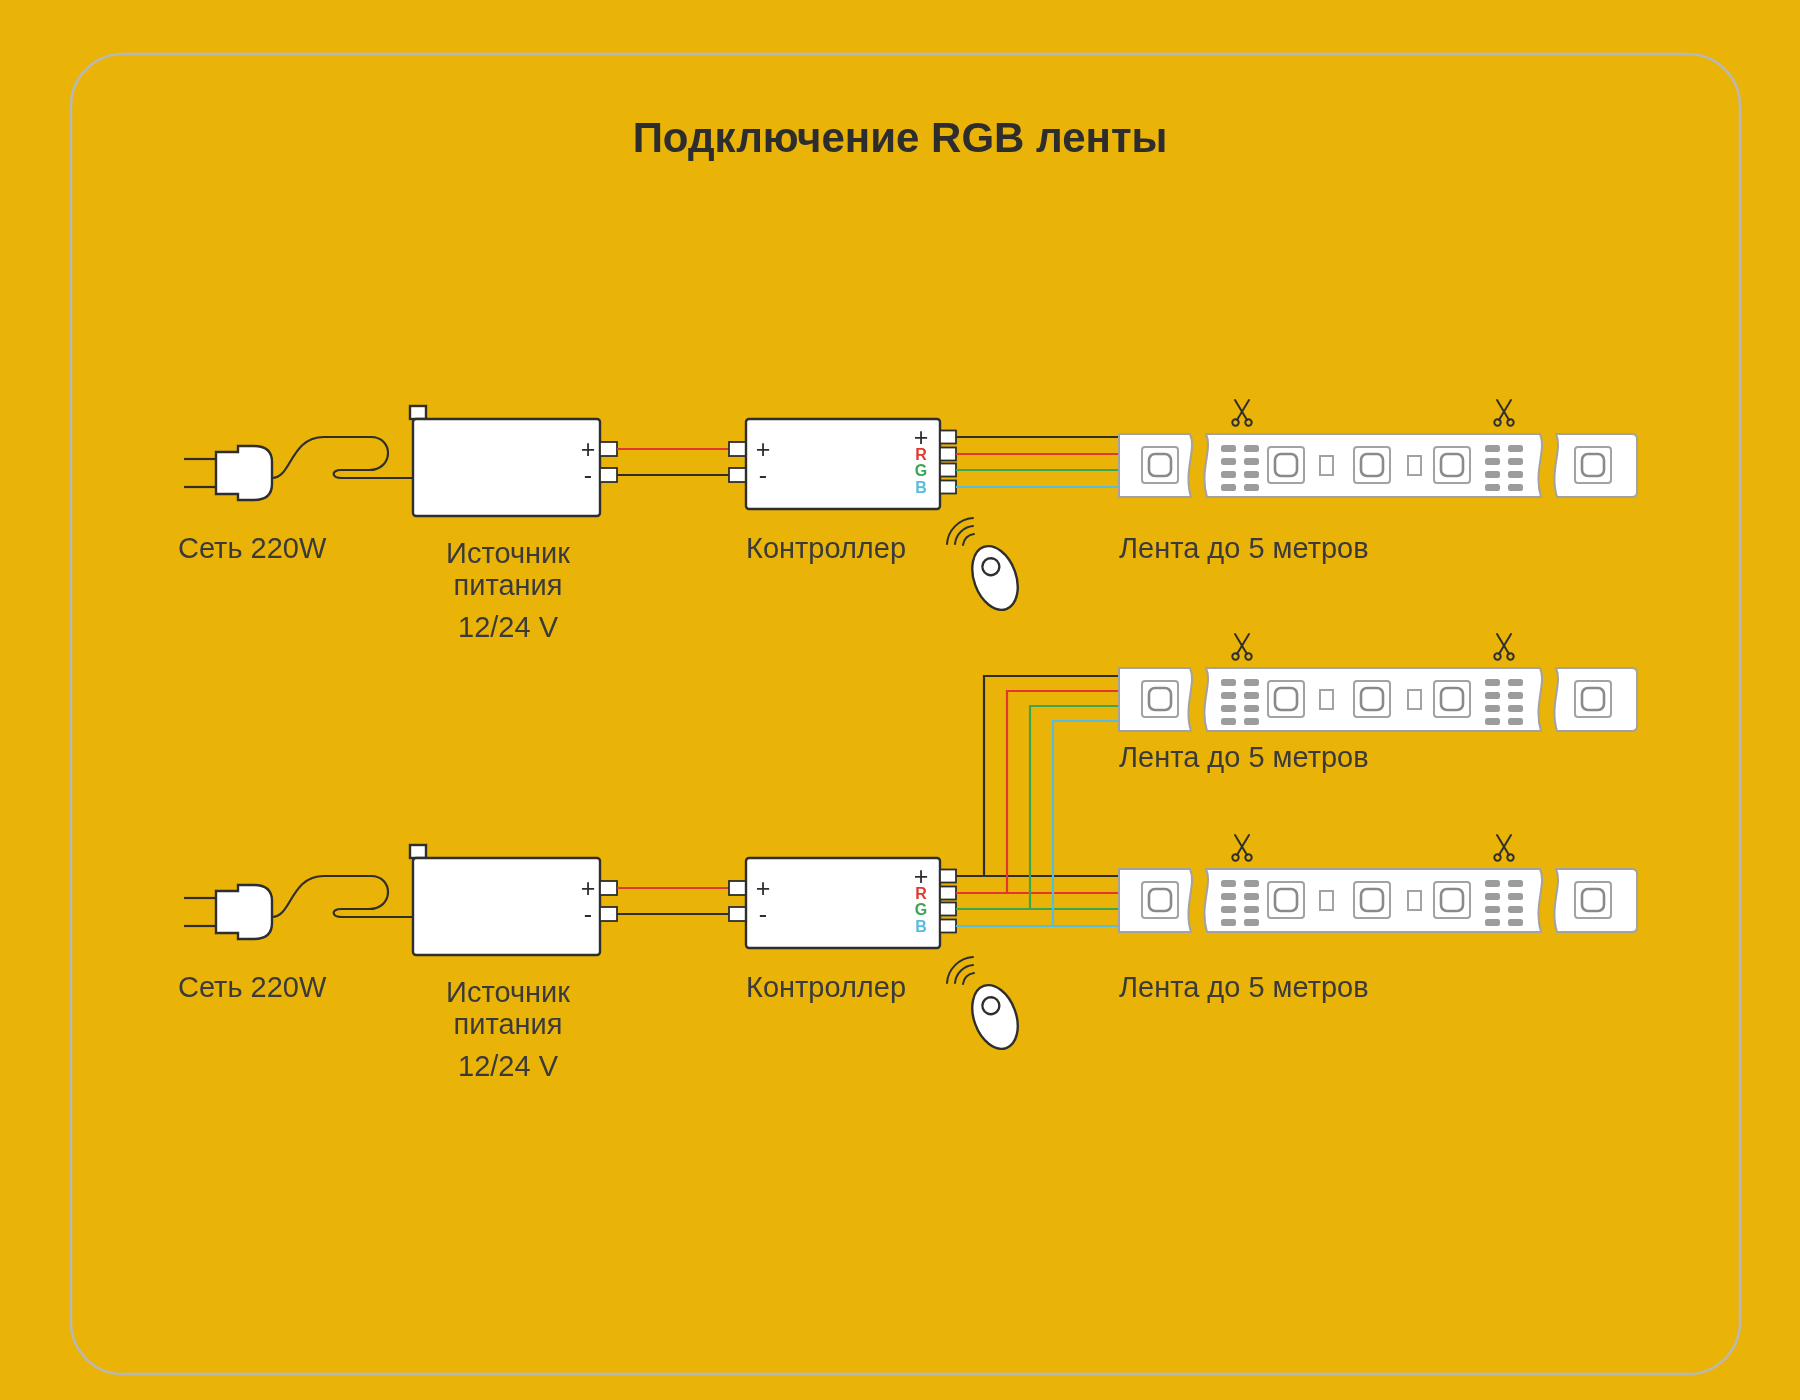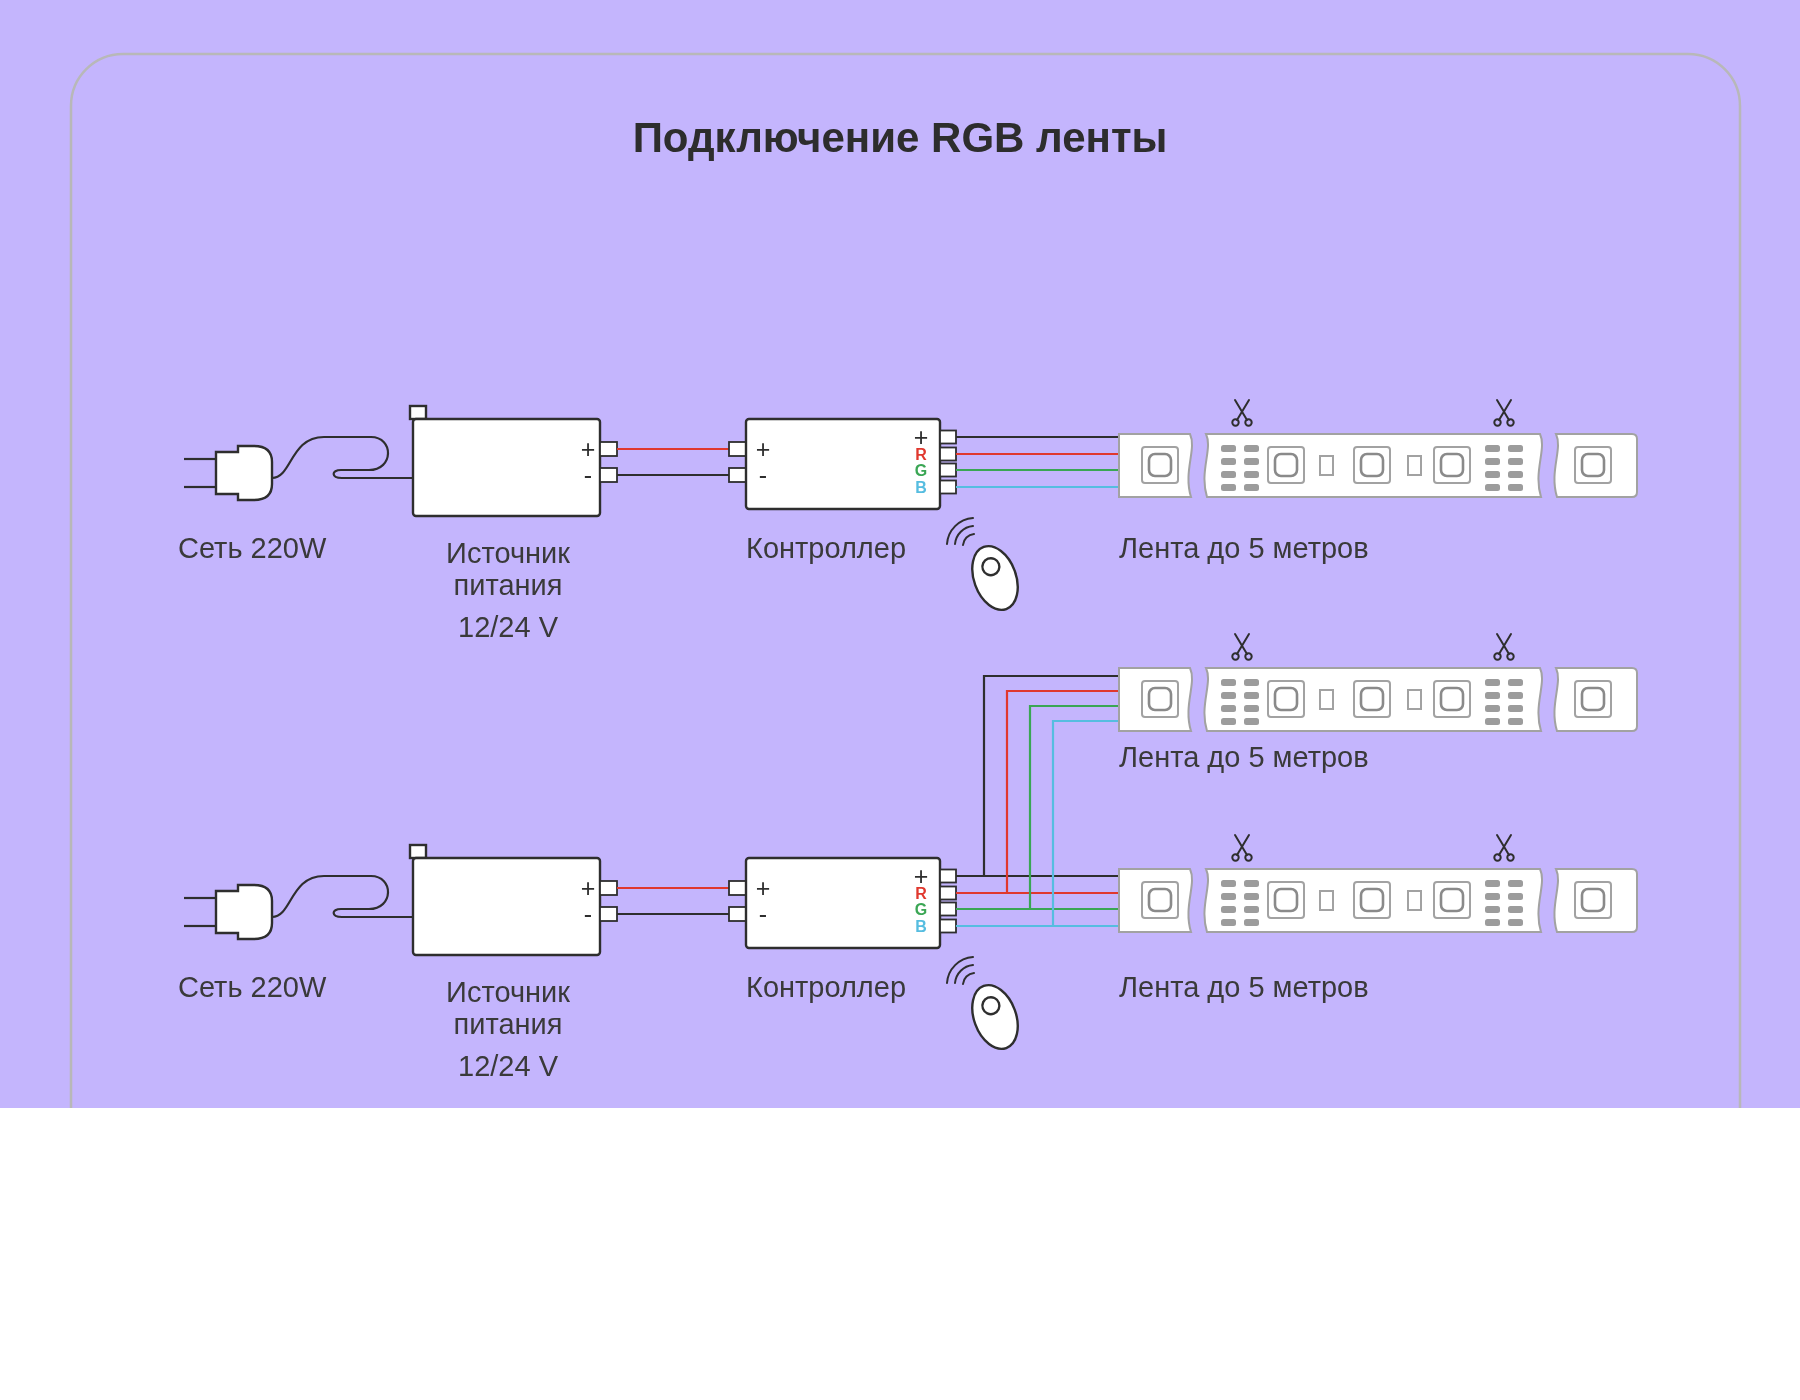--- a/index.html
+++ b/index.html
@@ -1,16 +1,16 @@
 <!DOCTYPE html>
 <html><head>
 <meta charset="utf-8">
 <style>
   html,body{margin:0;padding:0;background:#ffffff;}
-  .stage{width:1800px;height:1108px;position:relative;background:#c4b5fd;}
+  .stage{width:1800px;height:1400px;position:relative;background:#eab308;}
   svg{display:block;font-family:"Liberation Sans",sans-serif;}
   .border-rect{fill:none;stroke:#b8b8b8;stroke-width:2.5;}
   .title-text{font-size:42px;font-weight:bold;fill:#2d2d2d;}
   .lbl{font-size:29px;fill:#3a3a3a;}
   .box{fill:#ffffff;stroke:#2e2e2e;stroke-width:2.4;}
   .term{fill:#ffffff;stroke:#2e2e2e;stroke-width:1.8;}
   .wire-k{stroke:#2e2e2e;stroke-width:2.2;fill:none;}
   .wire-r{stroke:#e0382e;stroke-width:2.2;fill:none;}
   .wire-g{stroke:#3aa654;stroke-width:2.2;fill:none;}
   .wire-b{stroke:#56bde0;stroke-width:2.2;fill:none;}

